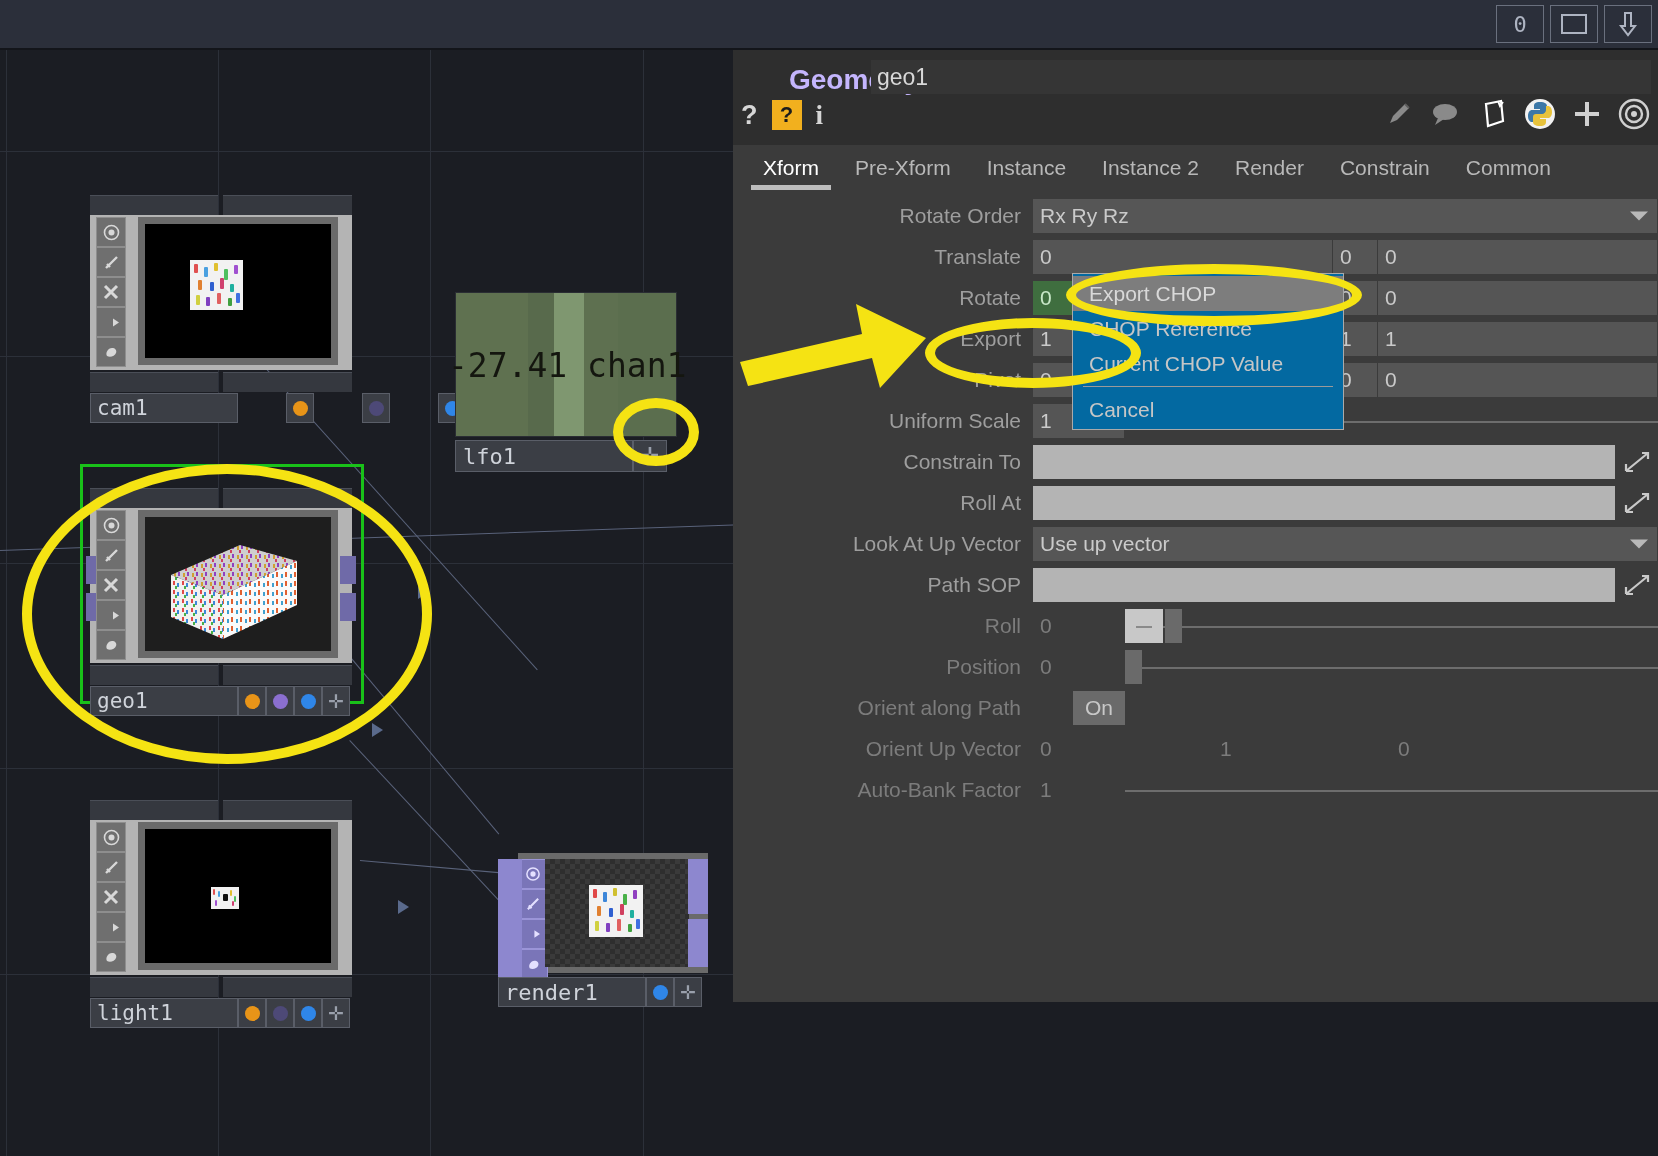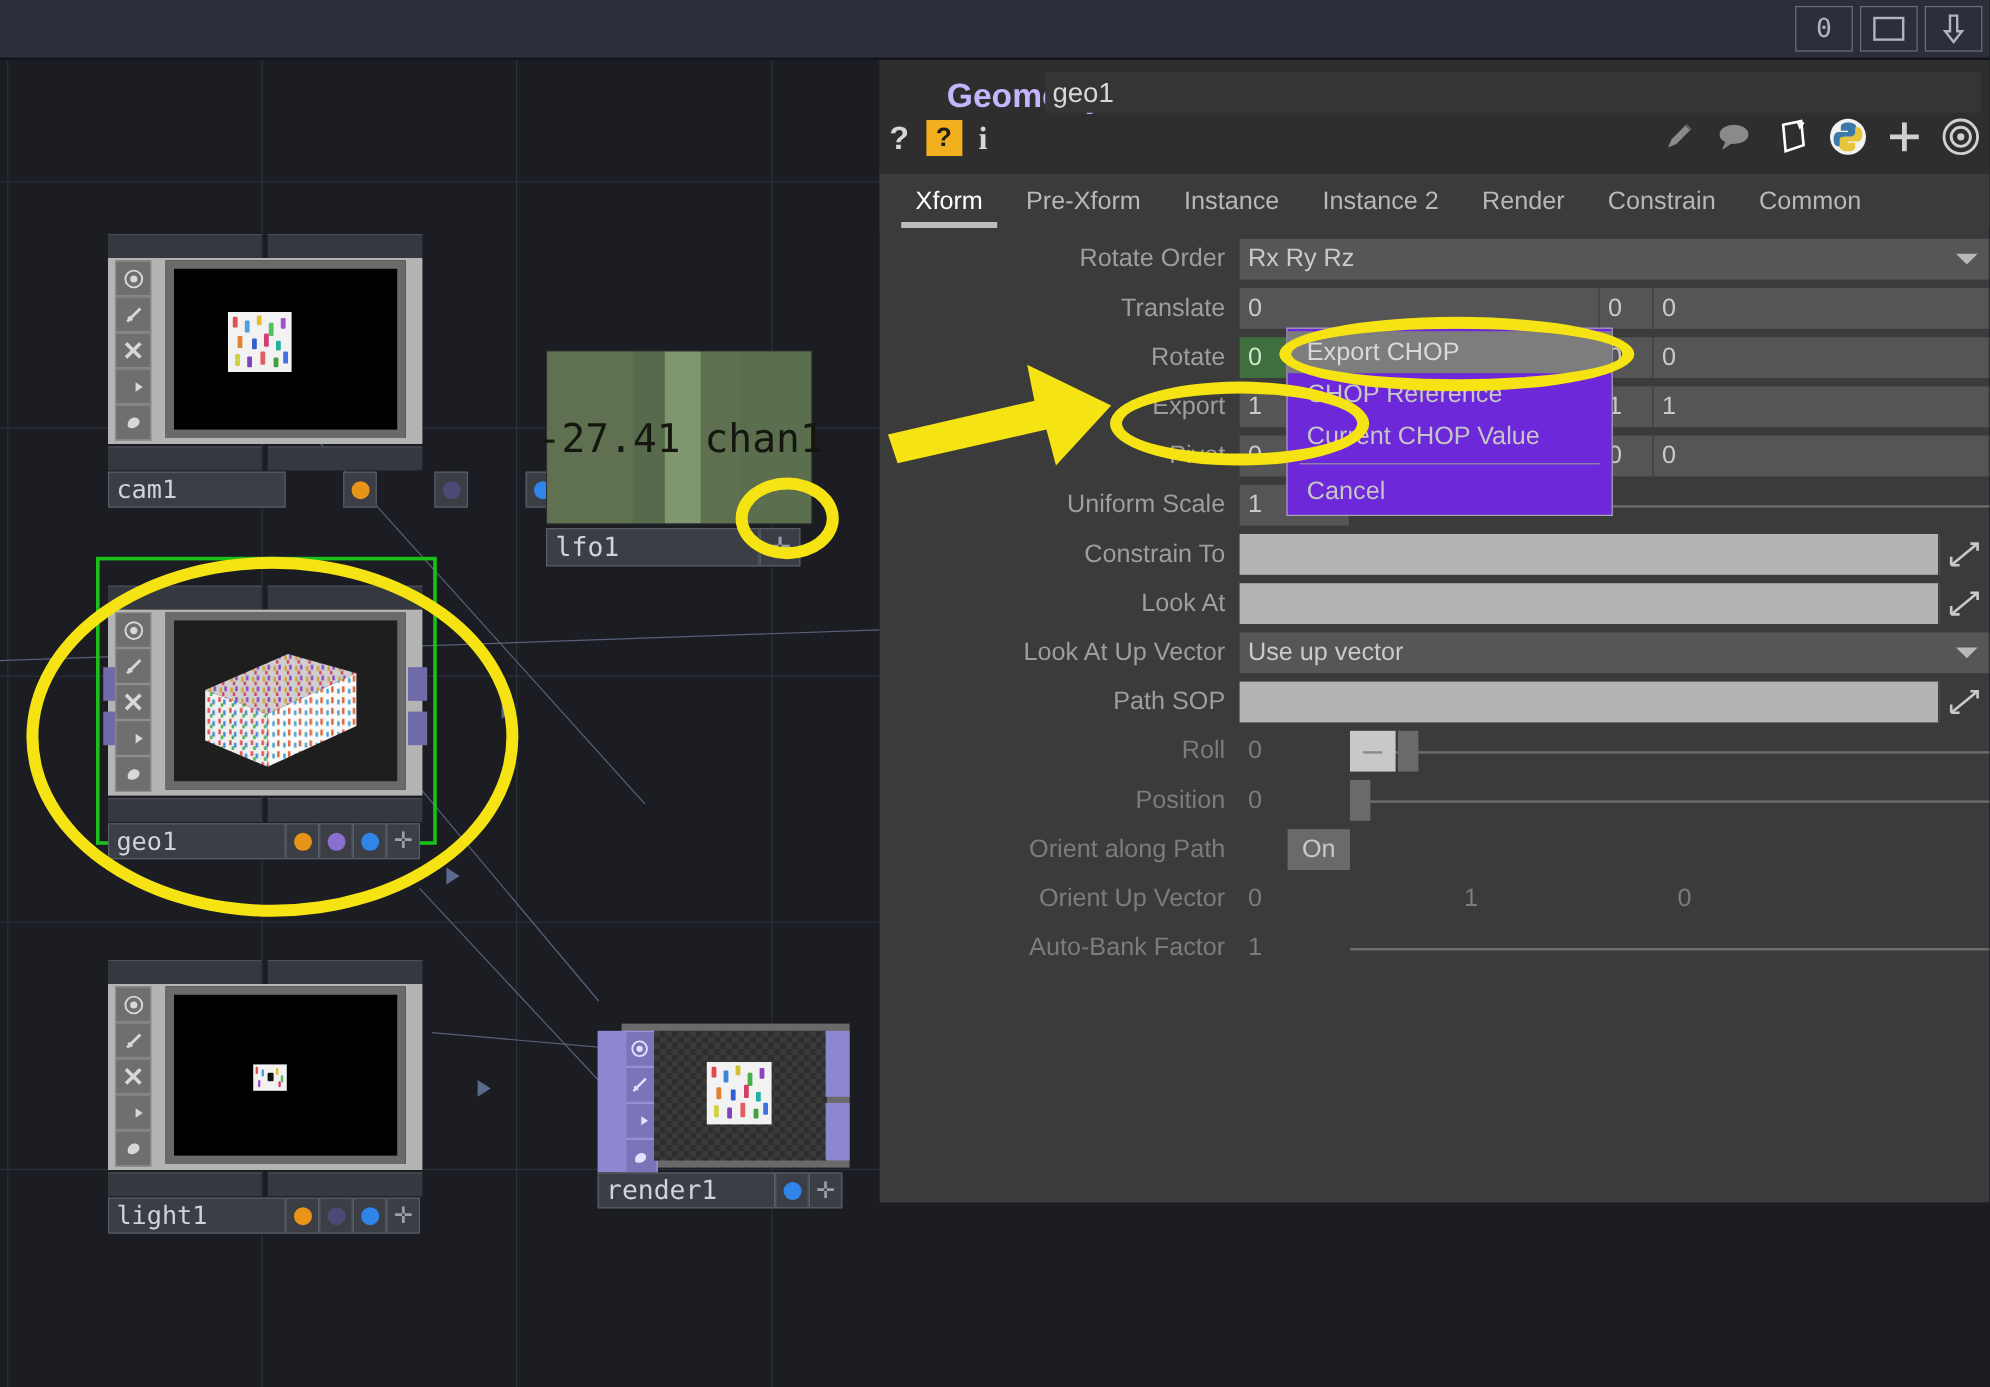--- a/index.html
+++ b/index.html
@@ -210,21 +210,21 @@
     position: absolute; right: 6px; top: 50%; transform: translateY(-50%);
     width: 30px; height: 26px; color: #c9c9c9;
   }
   .numcell {
     width: 250px; text-align: left; color: #7c7c7c; font-size: 21px;
   }
 
   
   .ctxmenu {
     position: absolute; left: 1072px; top: 273px; width: 272px;
-    background: #6d28d9; border: 1px solid #aaaaaa; z-index: 40;
+    background: #0369a1; border: 1px solid #aaaaaa; z-index: 40;
     padding: 2px 0 2px 0;
   }
   .ctxitem {
     height: 35px; display: flex; align-items: center; padding-left: 16px;
     color: #c6c6c6; font-size: 21px;
   }
   .ctxitem.hl { background: #7d7d7d; color: #d9d9d9; }
   .ctxsep { height: 1px; background: #9a9a9a; margin: 5px 10px 5px 10px; }
 
   
@@ -677,21 +677,21 @@
         <div class="pfield-wrap">
           <div class="fld light" style="width:calc(100% - 42px); height:34px;"></div>
           <svg class="expr-icon" viewBox="0 0 30 26">
             <path d="M4 22 L26 4 M20 4 h6 v6" fill="none" stroke="#c9c9c9" stroke-width="2.2"></path>
             <path d="M4 22 L11 22 M4 22 L4 15" fill="none" stroke="#c9c9c9" stroke-width="2.2"></path>
           </svg>
         </div>
       </div>
 
       <div class="prow">
-        <div class="plabel">Look At</div>
+        <div class="plabel">Roll At</div>
         <div class="pfield-wrap">
           <div class="fld light" style="width:calc(100% - 42px); height:34px;"></div>
           <svg class="expr-icon" viewBox="0 0 30 26">
             <path d="M4 22 L26 4 M20 4 h6 v6" fill="none" stroke="#c9c9c9" stroke-width="2.2"></path>
             <path d="M4 22 L11 22 M4 22 L4 15" fill="none" stroke="#c9c9c9" stroke-width="2.2"></path>
           </svg>
         </div>
       </div>
 
       <div class="prow">

